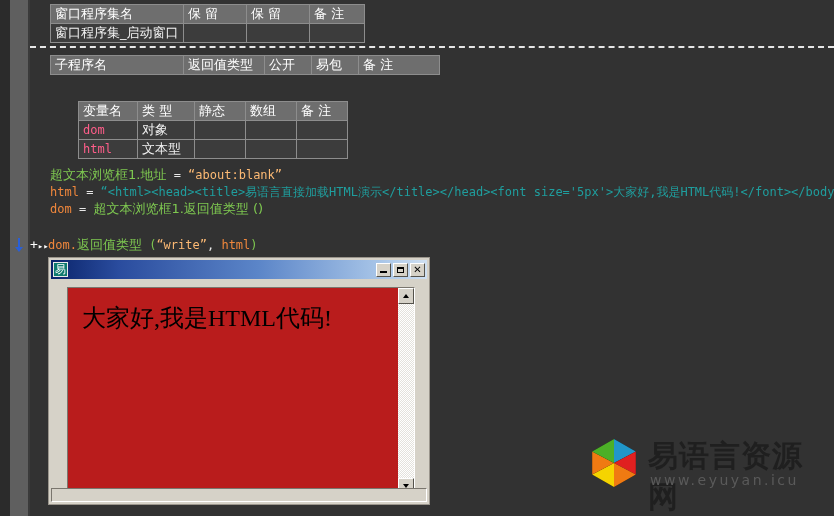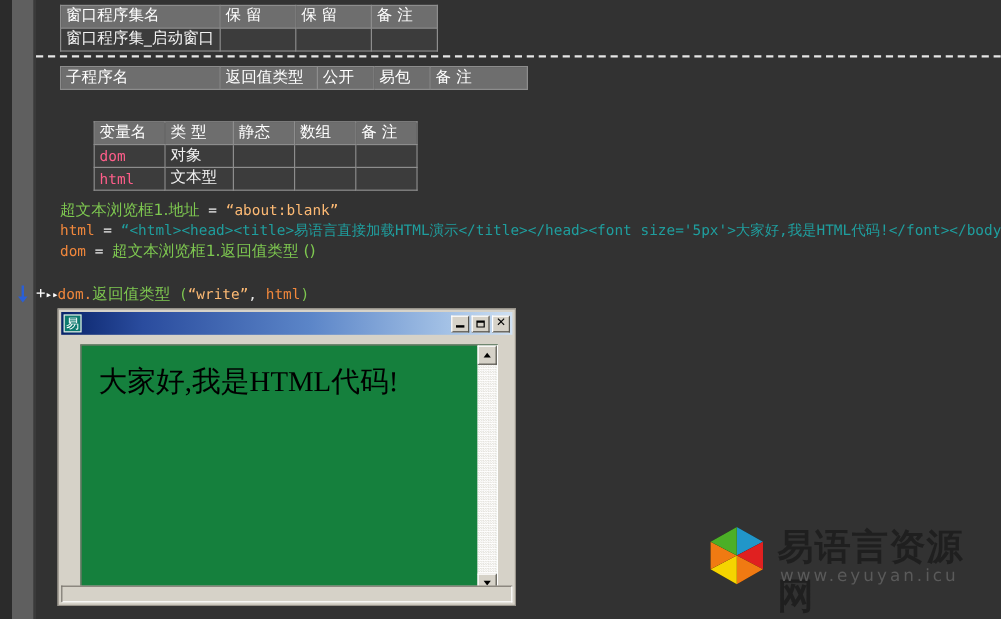--- a/index.html
+++ b/index.html
@@ -81,21 +81,21 @@
     box-sizing:border-box;position:relative;
     font-family:"DejaVu Sans","Liberation Sans",sans-serif;
     font-size:10px;line-height:12px;text-align:center;color:#000;
   }
   #btn-min::after{content:"";position:absolute;left:3px;bottom:3px;width:7px;height:2px;background:#000;}
   #btn-max::after{content:"";position:absolute;left:3px;top:3px;width:7px;height:6px;
                   border:1px solid #000;border-top-width:2px;box-sizing:border-box;}
 
   #xpwin-client{
     position:absolute;left:18px;top:29px;width:348px;height:208px;
-    background:#15803d;
+    background:#b91c1c;
     border-top:1px solid #7a766e;border-left:1px solid #7a766e;
     border-right:1px solid #ffffff;border-bottom:1px solid #ffffff;
     box-sizing:border-box;
   }
   #html-text{
     position:absolute;left:14px;top:14px;
     font-family:"Liberation Serif","DejaVu Serif",serif;
     font-size:24px;color:#000000;white-space:nowrap;
   }
   #vscroll{

